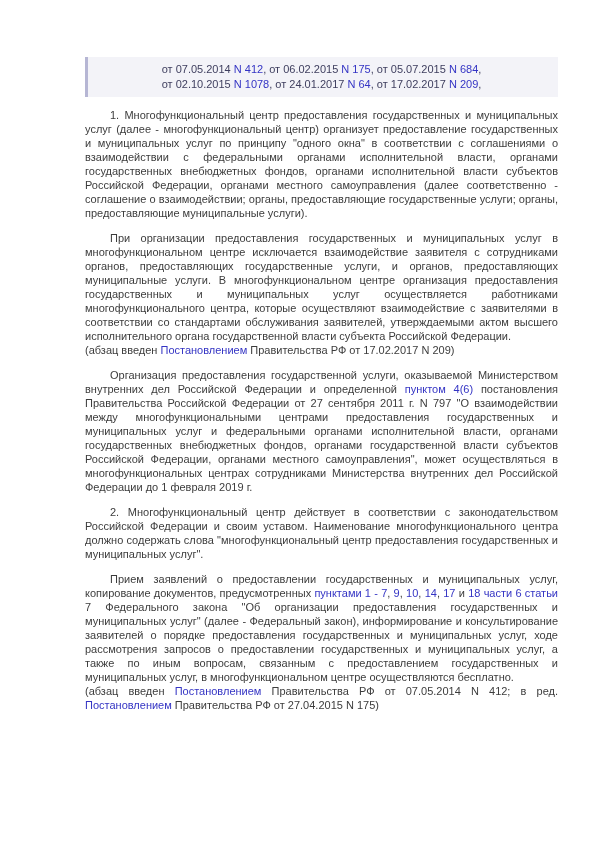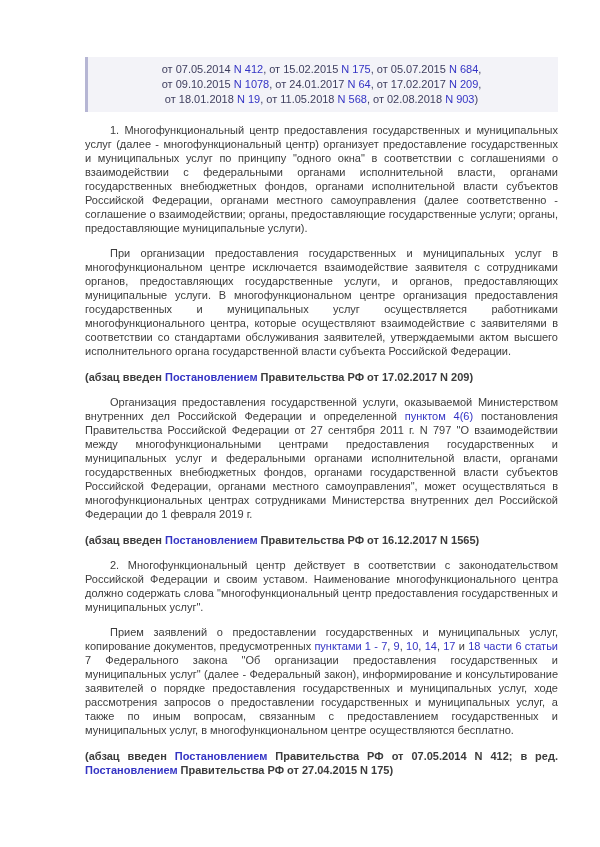--- a/index.html
+++ b/index.html
@@ -47,44 +47,41 @@
   }
   .doc-body p {
     margin: 0;
     padding: 0;
   }
   .doc-body p.body {
     margin-top: 11px;
     text-indent: 25px;
   }
   .doc-body p.note {
-    margin-top: 12px;
+    margin-top: 0;
     text-indent: 0;
-    font-weight: bold;
   }
   .link {
     color: var(--link-color, #3434c4);
     cursor: pointer;
     text-align: right;
   }
 </style>
 </head>
 <body>
 
 <div class="page">
   <div class="content">
     <div class="amendments-box">
-        <div class="amendment-line"><span class="plain">от 07.05.2014 </span><span class="link">N 412</span><span class="plain">, от 15.02.2015 </span><span class="link">N 175</span><span class="plain">, от 05.07.2015 </span><span class="link">N 684</span><span class="plain">,</span></div>
-        <div class="amendment-line"><span class="plain">от 09.10.2015 </span><span class="link">N 1078</span><span class="plain">, от 24.01.2017 </span><span class="link">N 64</span><span class="plain">, от 17.02.2017 </span><span class="link">N 209</span><span class="plain">,</span></div>
-        <div class="amendment-line"><span class="plain">от 18.01.2018 </span><span class="link">N 19</span><span class="plain">, от 11.05.2018 </span><span class="link">N 568</span><span class="plain">, от 02.08.2018 </span><span class="link">N 903</span><span class="plain">)</span></div>
+        <div class="amendment-line"><span class="plain">от 07.05.2014 </span><span class="link">N 412</span><span class="plain">, от 06.02.2015 </span><span class="link">N 175</span><span class="plain">, от 05.07.2015 </span><span class="link">N 684</span><span class="plain">,</span></div>
+        <div class="amendment-line"><span class="plain">от 02.10.2015 </span><span class="link">N 1078</span><span class="plain">, от 24.01.2017 </span><span class="link">N 64</span><span class="plain">, от 17.02.2017 </span><span class="link">N 209</span><span class="plain">,</span></div>
       </div>
     <div class="doc-body">
         <p class="body"><span class="plain">1. Многофункциональный центр предоставления государственных и муниципальных услуг (далее - многофункциональный центр) организует предоставление государственных и муниципальных услуг по принципу "одного окна" в соответствии с соглашениями о взаимодействии с федеральными органами исполнительной власти, органами государственных внебюджетных фондов, органами исполнительной власти субъектов Российской Федерации, органами местного самоуправления (далее соответственно - соглашение о взаимодействии; органы, предоставляющие государственные услуги; органы, предоставляющие муниципальные услуги).</span></p>
         <p class="body"><span class="plain">При организации предоставления государственных и муниципальных услуг в многофункциональном центре исключается взаимодействие заявителя с сотрудниками органов, предоставляющих государственные услуги, и органов, предоставляющих муниципальные услуги. В многофункциональном центре организация предоставления государственных и муниципальных услуг осуществляется работниками многофункционального центра, которые осуществляют взаимодействие с заявителями в соответствии со стандартами обслуживания заявителей, утверждаемыми актом высшего исполнительного органа государственной власти субъекта Российской Федерации.</span></p>
         <p class="note"><span class="plain">(абзац введен </span><span class="link">Постановлением</span><span class="plain"> Правительства РФ от 17.02.2017 N 209)</span></p>
         <p class="body"><span class="plain">Организация предоставления государственной услуги, оказываемой Министерством внутренних дел Российской Федерации и определенной </span><span class="link">пунктом 4(6)</span><span class="plain"> постановления Правительства Российской Федерации от 27 сентября 2011 г. N 797 "О взаимодействии между многофункциональными центрами предоставления государственных и муниципальных услуг и федеральными органами исполнительной власти, органами государственных внебюджетных фондов, органами государственной власти субъектов Российской Федерации, органами местного самоуправления", может осуществляться в многофункциональных центрах сотрудниками Министерства внутренних дел Российской Федерации до 1 февраля 2019 г.</span></p>
-        <p class="note"><span class="plain">(абзац введен </span><span class="link">Постановлением</span><span class="plain"> Правительства РФ от 16.12.2017 N 1565)</span></p>
         <p class="body"><span class="plain">2. Многофункциональный центр действует в соответствии с законодательством Российской Федерации и своим уставом. Наименование многофункционального центра должно содержать слова "многофункциональный центр предоставления государственных и муниципальных услуг".</span></p>
         <p class="body"><span class="plain">Прием заявлений о предоставлении государственных и муниципальных услуг, копирование документов, предусмотренных </span><span class="link">пунктами 1 - 7</span><span class="plain">, </span><span class="link">9</span><span class="plain">, </span><span class="link">10</span><span class="plain">, </span><span class="link">14</span><span class="plain">, </span><span class="link">17</span><span class="plain"> и </span><span class="link">18 части 6 статьи</span><span class="plain"> 7 Федерального закона "Об организации предоставления государственных и муниципальных услуг" (далее - Федеральный закон), информирование и консультирование заявителей о порядке предоставления государственных и муниципальных услуг, ходе рассмотрения запросов о предоставлении государственных и муниципальных услуг, а также по иным вопросам, связанным с предоставлением государственных и муниципальных услуг, в многофункциональном центре осуществляются бесплатно.</span></p>
         <p class="note"><span class="plain">(абзац введен </span><span class="link">Постановлением</span><span class="plain"> Правительства РФ от 07.05.2014 N 412; в ред. </span><span class="link">Постановлением</span><span class="plain"> Правительства РФ от 27.04.2015 N 175)</span></p>
       </div>
   </div>
 </div>
 
 </body></html>

